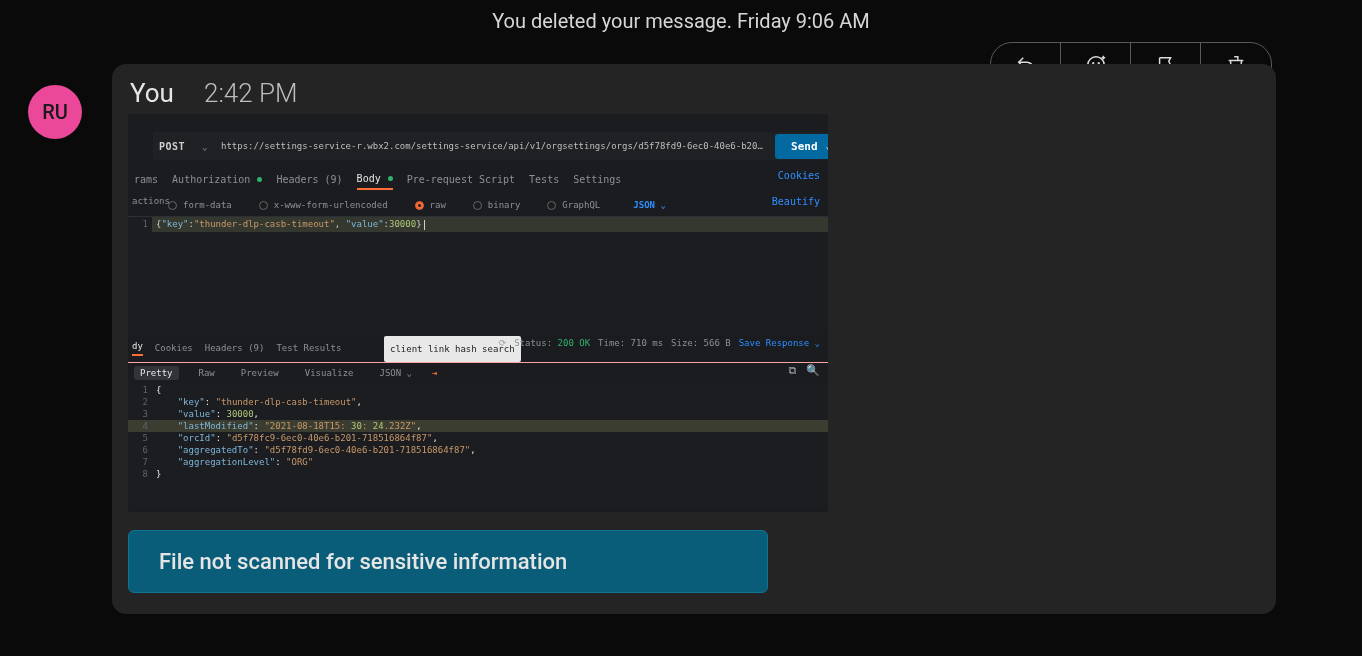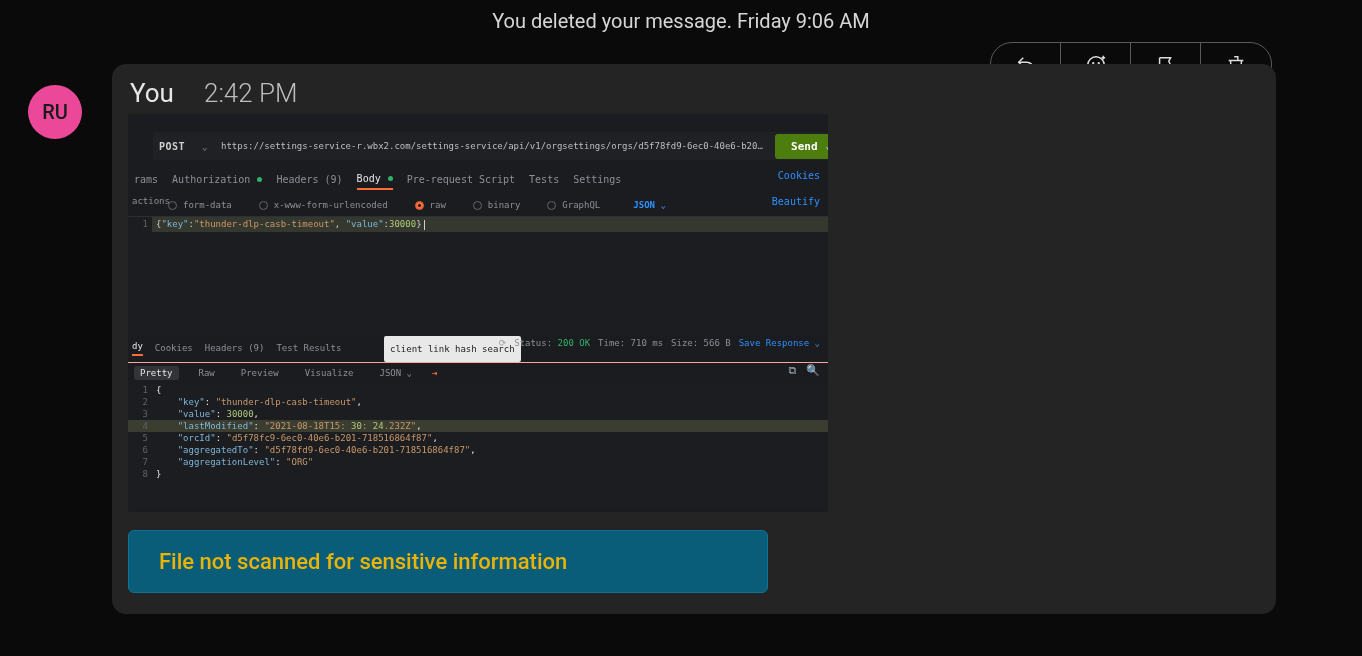--- a/index.html
+++ b/index.html
@@ -14,21 +14,21 @@
   .bubble { position: absolute; left: 112px; top: 64px; width: 1164px; height: 550px; background: #242424; border-radius: 14px; padding: 14px 16px 18px 16px; }
   .bubble-header { display: flex; align-items: baseline; gap: 30px; padding-left: 2px; margin-bottom: 6px; }
   .sender { font-size: 26px; color: #e5e5e5; font-weight: 400; }
   .time { font-size: 26px; color: #bdbdbd; font-weight: 300; }
   .shot { width: 700px; height: 398px; background: #1a1c20; border-radius: 2px; position: relative; overflow: hidden; font-family: "SF Mono", Menlo, Consolas, monospace; }
   
   .req-row { position: absolute; left: 0; top: 18px; height: 28px; width: 100%; background: #1f2125; display: flex; align-items: center; font-size: 10px; color: #aeb2b8; margin-left: 25px; }
   .method { width: 60px; padding-left: 6px; color: #cfcfcf; font-weight: 600; letter-spacing: .5px; }
   .method-caret { color: #777; margin-left: 10px; }
   .url { flex: 1; padding: 0 8px; white-space: nowrap; overflow: hidden; text-overflow: ellipsis; font-size: 9px; color: #bfbfbf; }
-  .send-btn { margin-right: 6px; background: #4d7c0f; color: #fff; font-size: 11px; font-weight: 600; padding: 6px 16px; border-radius: 3px; display: flex; align-items: center; gap: 8px; cursor: pointer; }
+  .send-btn { margin-right: 6px; background: #0369a1; color: #fff; font-size: 11px; font-weight: 600; padding: 6px 16px; border-radius: 3px; display: flex; align-items: center; gap: 8px; cursor: pointer; }
   .send-caret { font-size: 9px; color: #cfe1ff; }
   
   .tabs-row { position: absolute; left: 0; top: 56px; width: 100%; height: 22px; display: flex; align-items: center; font-size: 10px; color: #8c9096; }
   .tab { margin-right: 14px; display: flex; align-items: center; gap: 4px; padding-bottom: 4px; cursor: pointer; }
   .tab.active { color: #e5e5e5; border-bottom: 2px solid #ff6c37; }
   .dot-green::after { content: ""; width: 5px; height: 5px; background: #2fb36a; border-radius: 50%; display: inline-block; margin-left: 3px; }
   .cookies-link { position: absolute; right: 8px; top: 56px; font-size: 10px; color: #2f8fff; cursor: pointer; }
   
   .body-row { position: absolute; left: 0; top: 80px; width: 100%; height: 22px; display: flex; align-items: center; font-size: 9px; color: #8c9096; gap: 27px; padding-left: 40px; }
   .radio { width: 9px; height: 9px; border-radius: 50%; border: 1px solid #666; display: inline-block; margin-right: 3px; vertical-align: middle; }
@@ -59,21 +59,21 @@
   .view-btn { padding: 2px 6px; border-radius: 3px; cursor: pointer; }
   .view-btn.active { background: #323439; color: #e5e5e5; }
   .view-icons { position: absolute; right: 8px; top: 250px; display: flex; gap: 10px; color: #9aa0a8; font-size: 11px; }
   
   .resp-body { position: absolute; left: 0; top: 270px; width: 100%; height: 124px; background: #1b1d21; font-size: 9px; }
   .resp-line { display: flex; }
   .resp-line.hl { background: #3a3d2f; }
   .rln { width: 24px; text-align: right; color: #5d636b; padding: 1px 4px 1px 0; user-select: none; }
   .rcode { flex: 1; padding: 1px 4px; white-space: pre; }
   
-  .scan-banner { margin-top: 18px; width: 640px; background: #0a5d78; color: #eab308; font-size: 22px; font-weight: 500; padding: 18px 30px; border-radius: 6px; border: 1px solid #0e7394; }
+  .scan-banner { margin-top: 18px; width: 640px; background: #0a5d78; color: #e5e5e5; font-size: 22px; font-weight: 500; padding: 18px 30px; border-radius: 6px; border: 1px solid #0e7394; }
 </style>
 </head>
 <body>
 <div class="wrap">
 
   <div class="sys-banner">You deleted your message. Friday 9:06 AM</div>
 
   <div class="actions-bar">
     <div class="act">
       <svg viewBox="0 0 24 24">

